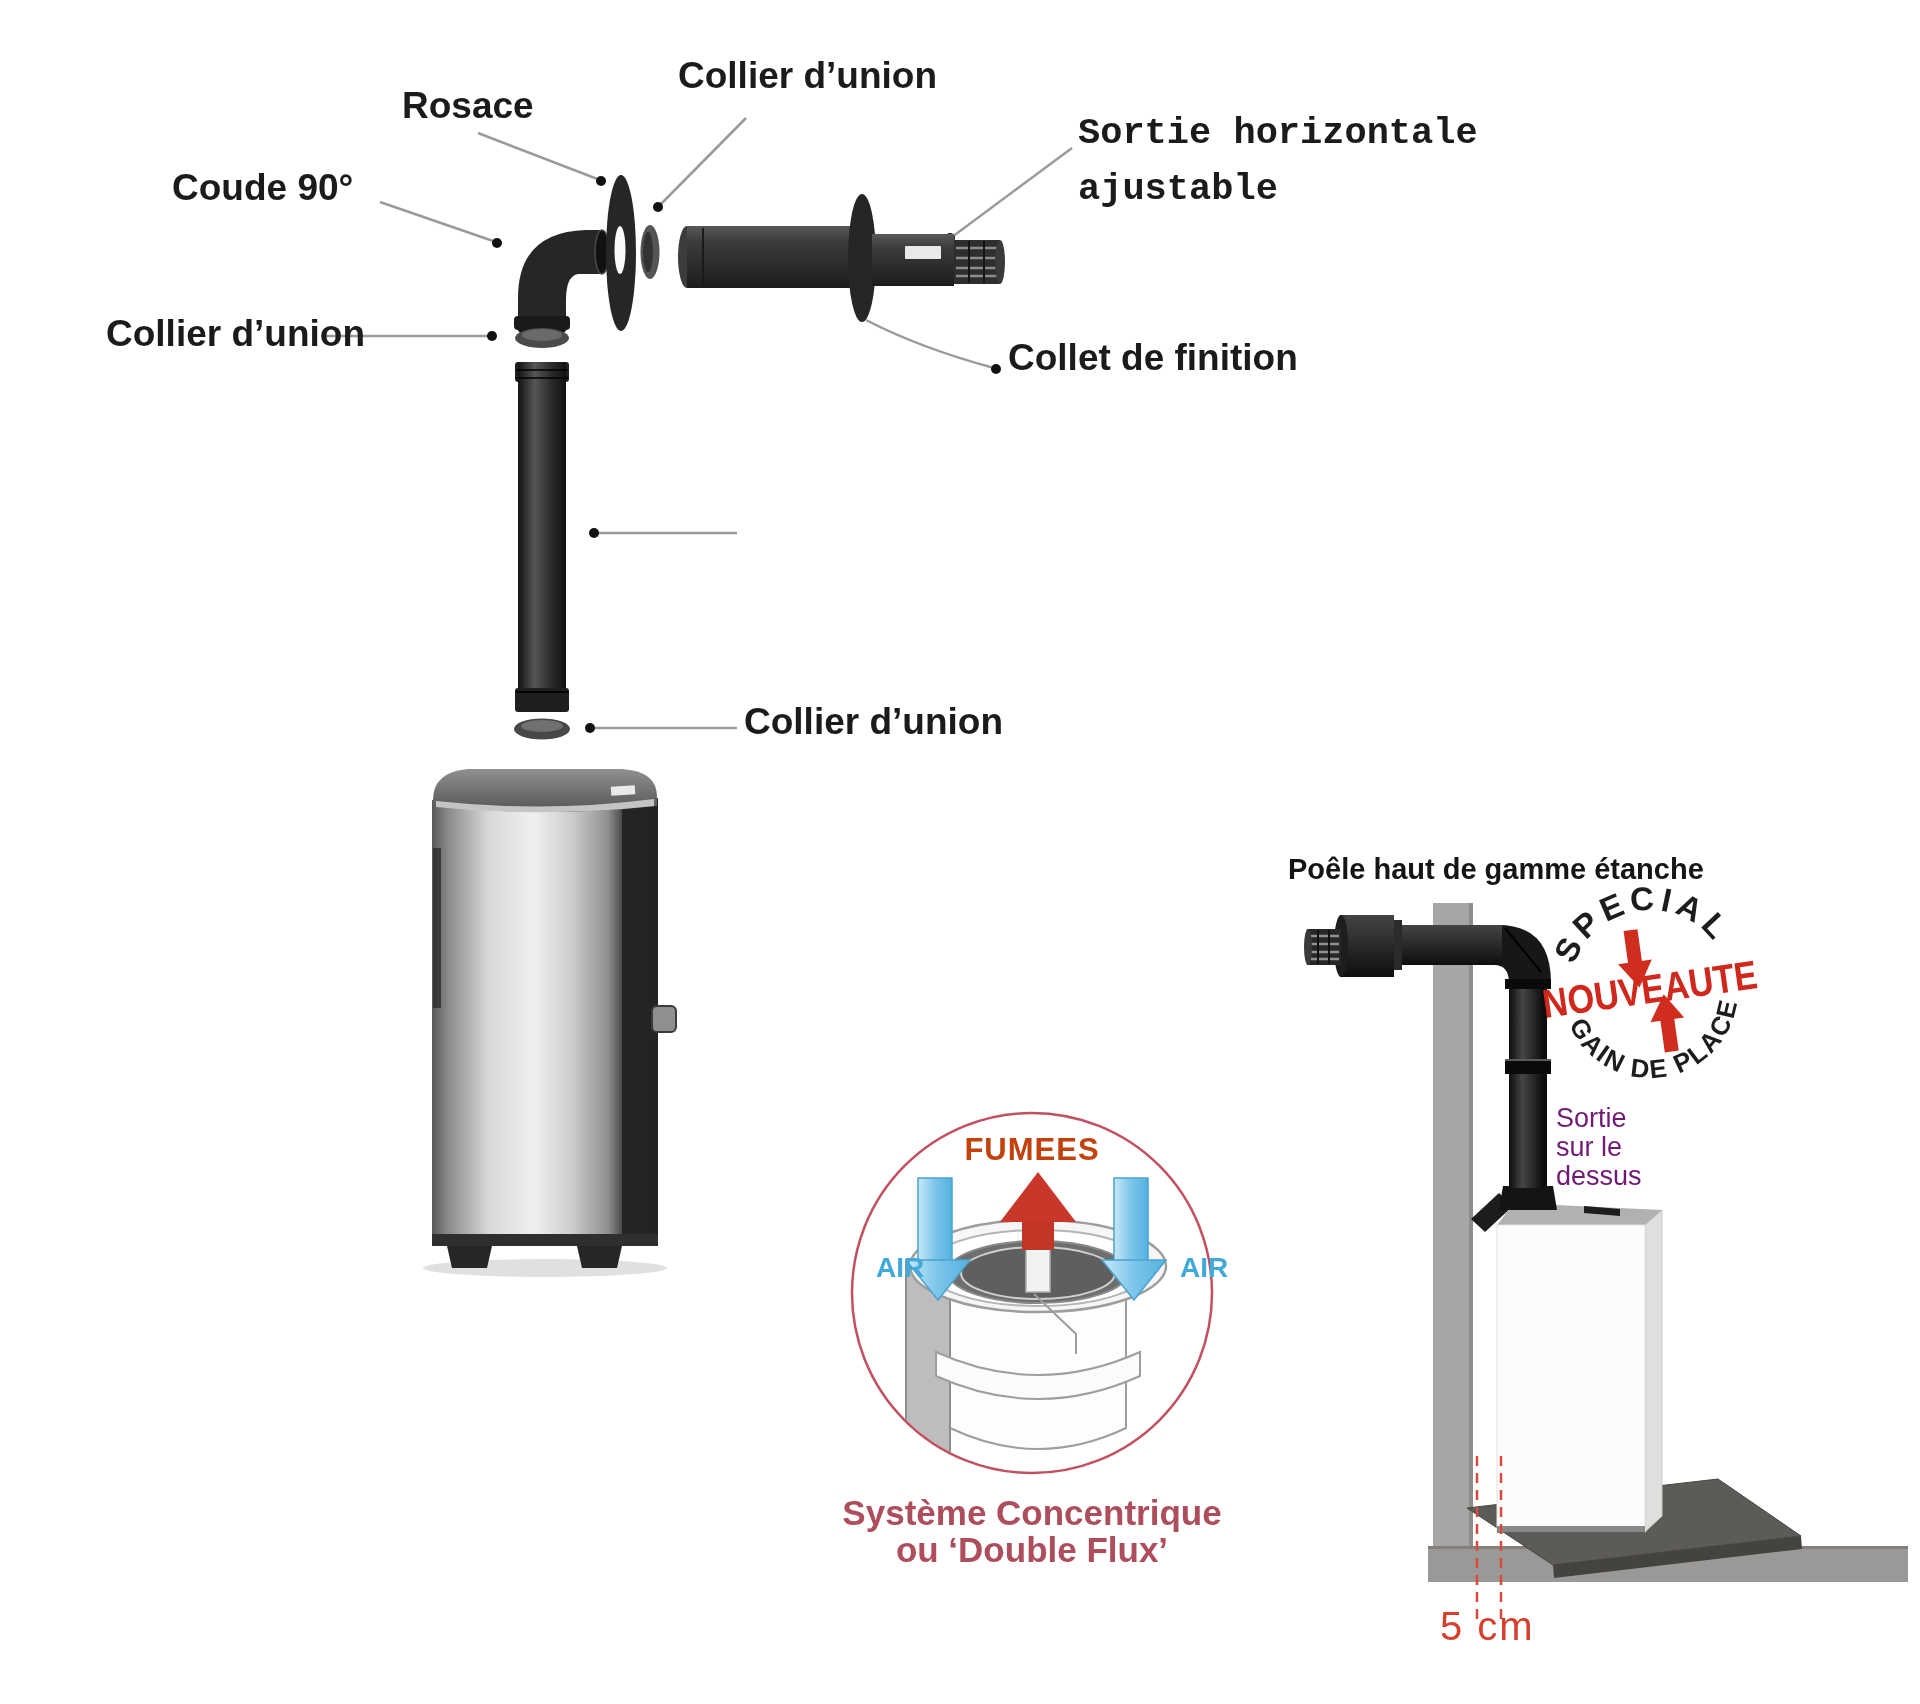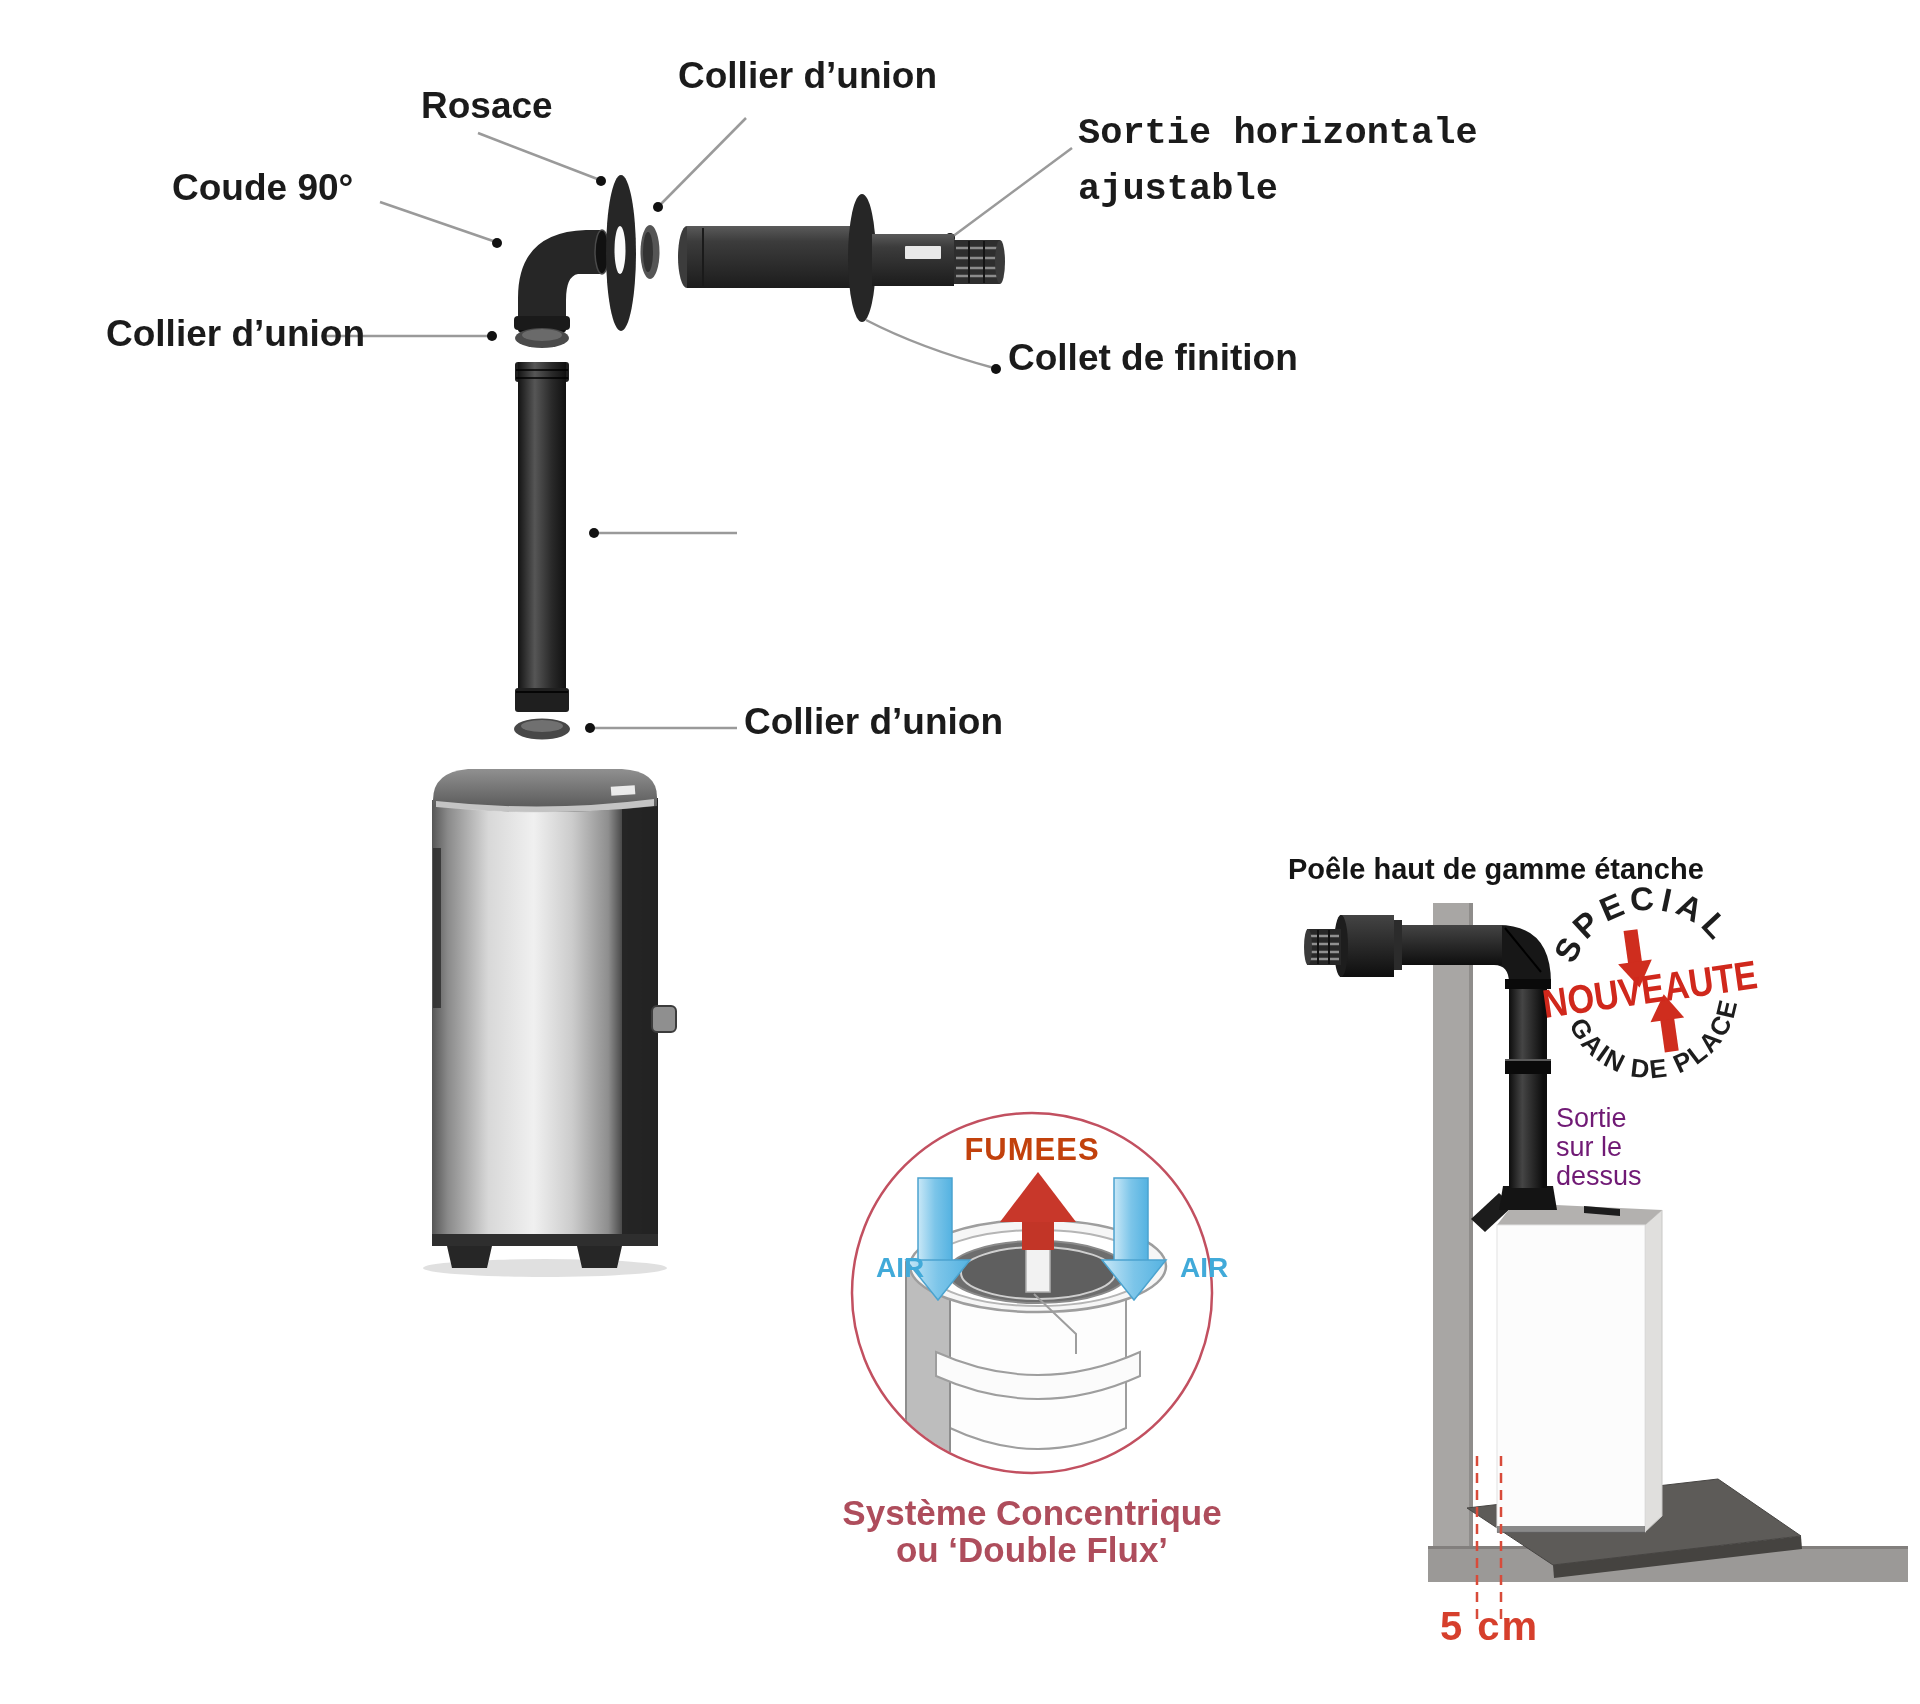--- a/index.html
+++ b/index.html
@@ -1,35 +1,35 @@
 <!DOCTYPE html>
 <html><head>
 <meta charset="utf-8">
 <style>
   html,body{margin:0;padding:0;background:#ffffff;}
   .canvas{position:relative;width:1920px;height:1704px;background:#ffffff;
           font-family:"Liberation Sans",sans-serif;overflow:hidden;}
   .gfx{position:absolute;left:0;top:0;}
   .lbl{position:absolute;color:#1b1b1b;font-weight:600;font-size:37px;line-height:1.2;white-space:pre-line;}
-  .lbl-rosace{left:421px;top:84px;}
+  .lbl-rosace{left:402px;top:84px;}
   .lbl-collier-top{left:678px;top:54px;}
   .lbl-coude{left:172px;top:166px;}
   .lbl-collier-left{left:106px;top:312px;}
   .lbl-sortie{left:1078px;top:106px;line-height:1.5;font-family:Liberation Mono, monospace;}
   .lbl-collet{left:1008px;top:336px;}
   .lbl-element{left:744px;top:496px;}
   .lbl-collier-bottom{left:744px;top:700px;}
   .lbl-fumees{left:938px;top:1131px;width:188px;text-align:center;color:#c2410c;font-weight:700;font-size:31px;letter-spacing:1px;}
   .lbl-air{color:#41aad9;font-weight:700;font-size:28px;margin-left:28px;}
   .lbl-air-left{left:848px;top:1251px;}
   .lbl-air-right{left:1152px;top:1251px;}
   .lbl-caption{left:826px;top:1494px;width:412px;text-align:center;color:#ae4d5c;font-weight:600;font-size:35px;line-height:1.07;}
   .lbl-title{left:1288px;top:852px;font-size:29px;font-weight:700;color:#151515;}
   .lbl-sortie-dessus{left:1556px;top:1104px;font-size:27px;font-weight:400;line-height:1.08;color:#701a75;}
-  .lbl-5cm{left:1440px;top:1602px;font-size:40px;font-weight:700;color:#d63f2c;letter-spacing:2px;}
+  .lbl-5cm{left:1440px;top:1602px;font-size:40px;font-weight:400;color:#d63f2c;letter-spacing:2px;}
 </style>
 </head>
 <body>
 
 <div class="canvas">
 
   <svg class="gfx" width="1920" height="1704" viewBox="0 0 1920 1704">
     <defs>
       <linearGradient id="gPipeH" x1="0" y1="0" x2="0" y2="1">
         <stop offset="0" stop-color="#5a5a5a"></stop>

